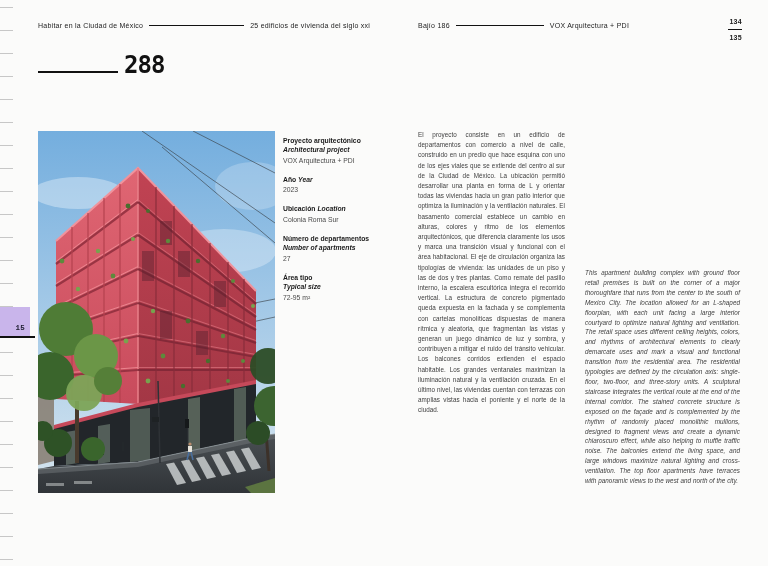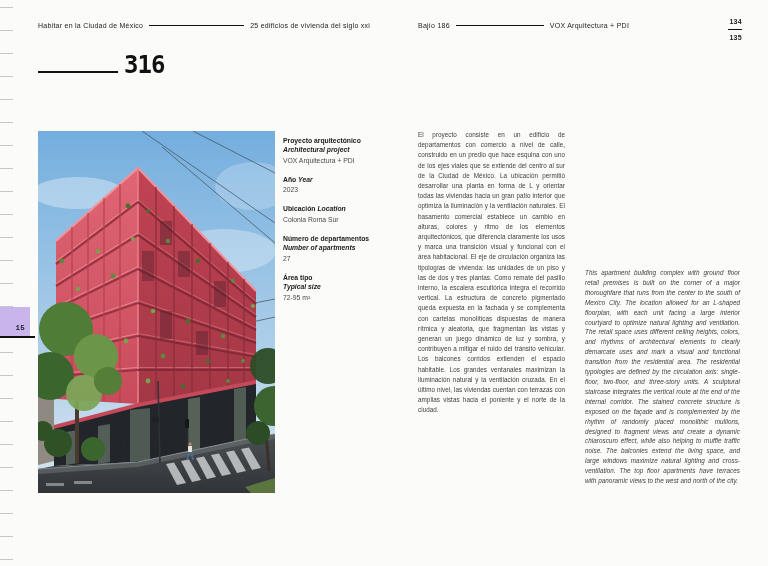--- a/index.html
+++ b/index.html
@@ -87,21 +87,21 @@
   </div>
   <div class="folio">
     <div>134</div>
     <div class="folio-rule"></div>
     <div>135</div>
   </div>
 
   <div class="chapter-title">
     <div class="t2row">
       <div class="t2rule"></div>
-      <div class="t2">316</div>
+      <div class="t2">288</div>
     </div>
   </div>
 
   <div class="photo">
     <svg viewBox="0 0 237 362" preserveAspectRatio="none">
       <defs>
         <linearGradient id="skyG" x1="0" y1="0" x2="0" y2="1">
           <stop offset="0" stop-color="#74aede"></stop>
             <stop offset="0.55" stop-color="#a9cce8"></stop>
             <stop offset="1" stop-color="#d8e6ef"></stop>

